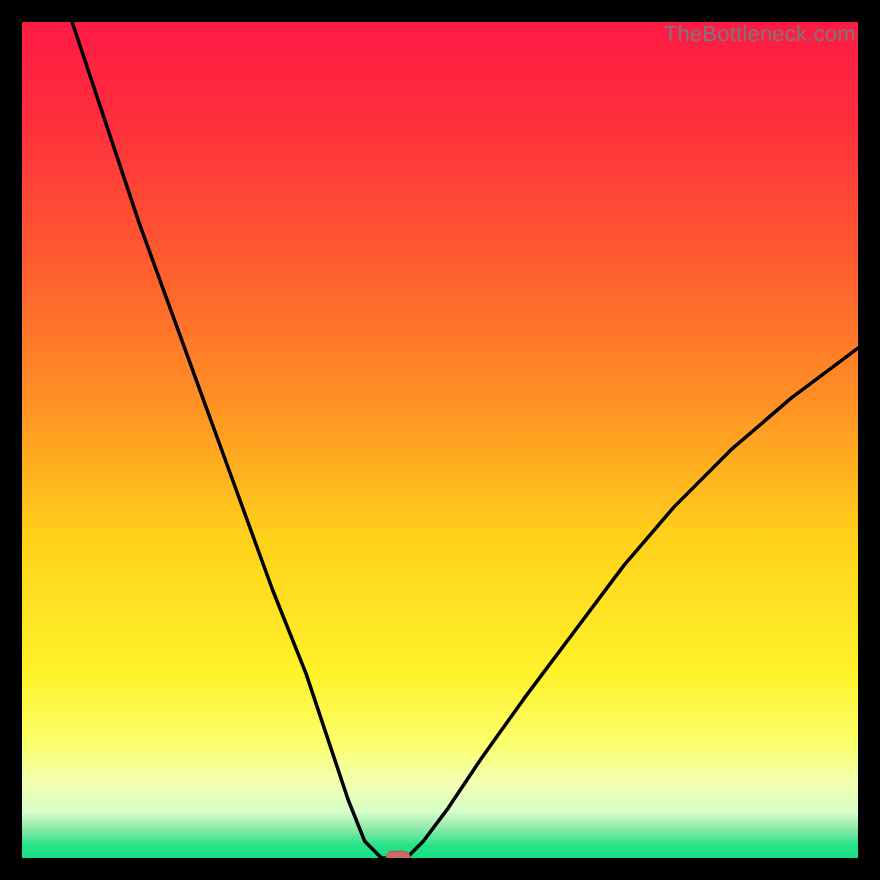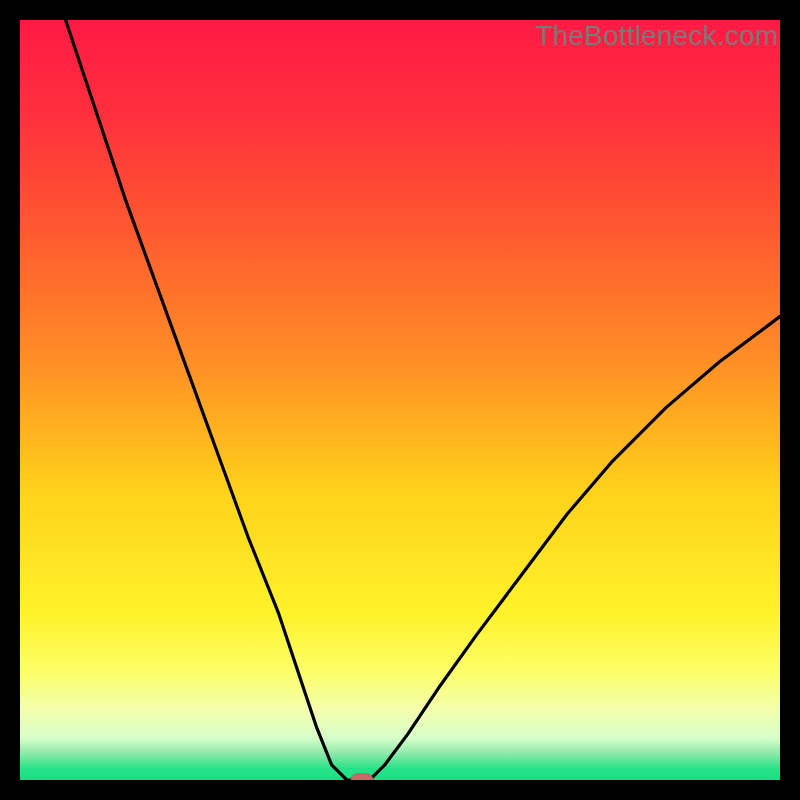--- a/index.html
+++ b/index.html
@@ -24,21 +24,21 @@
     left: 0;
     top: 0;
     width: 760px;
     height: 760px;
   }
   .watermark {
     position: absolute;
     top: 0px;
     right: 2px;
     color: #7a7a7a;
-    font-size: 28px;
+    font-size: 20px;
     font-weight: 500;
     letter-spacing: 0.2px;
     user-select: none;
   }
   svg {
     display: block;
   }
 </style>
 </head>
 <body>

